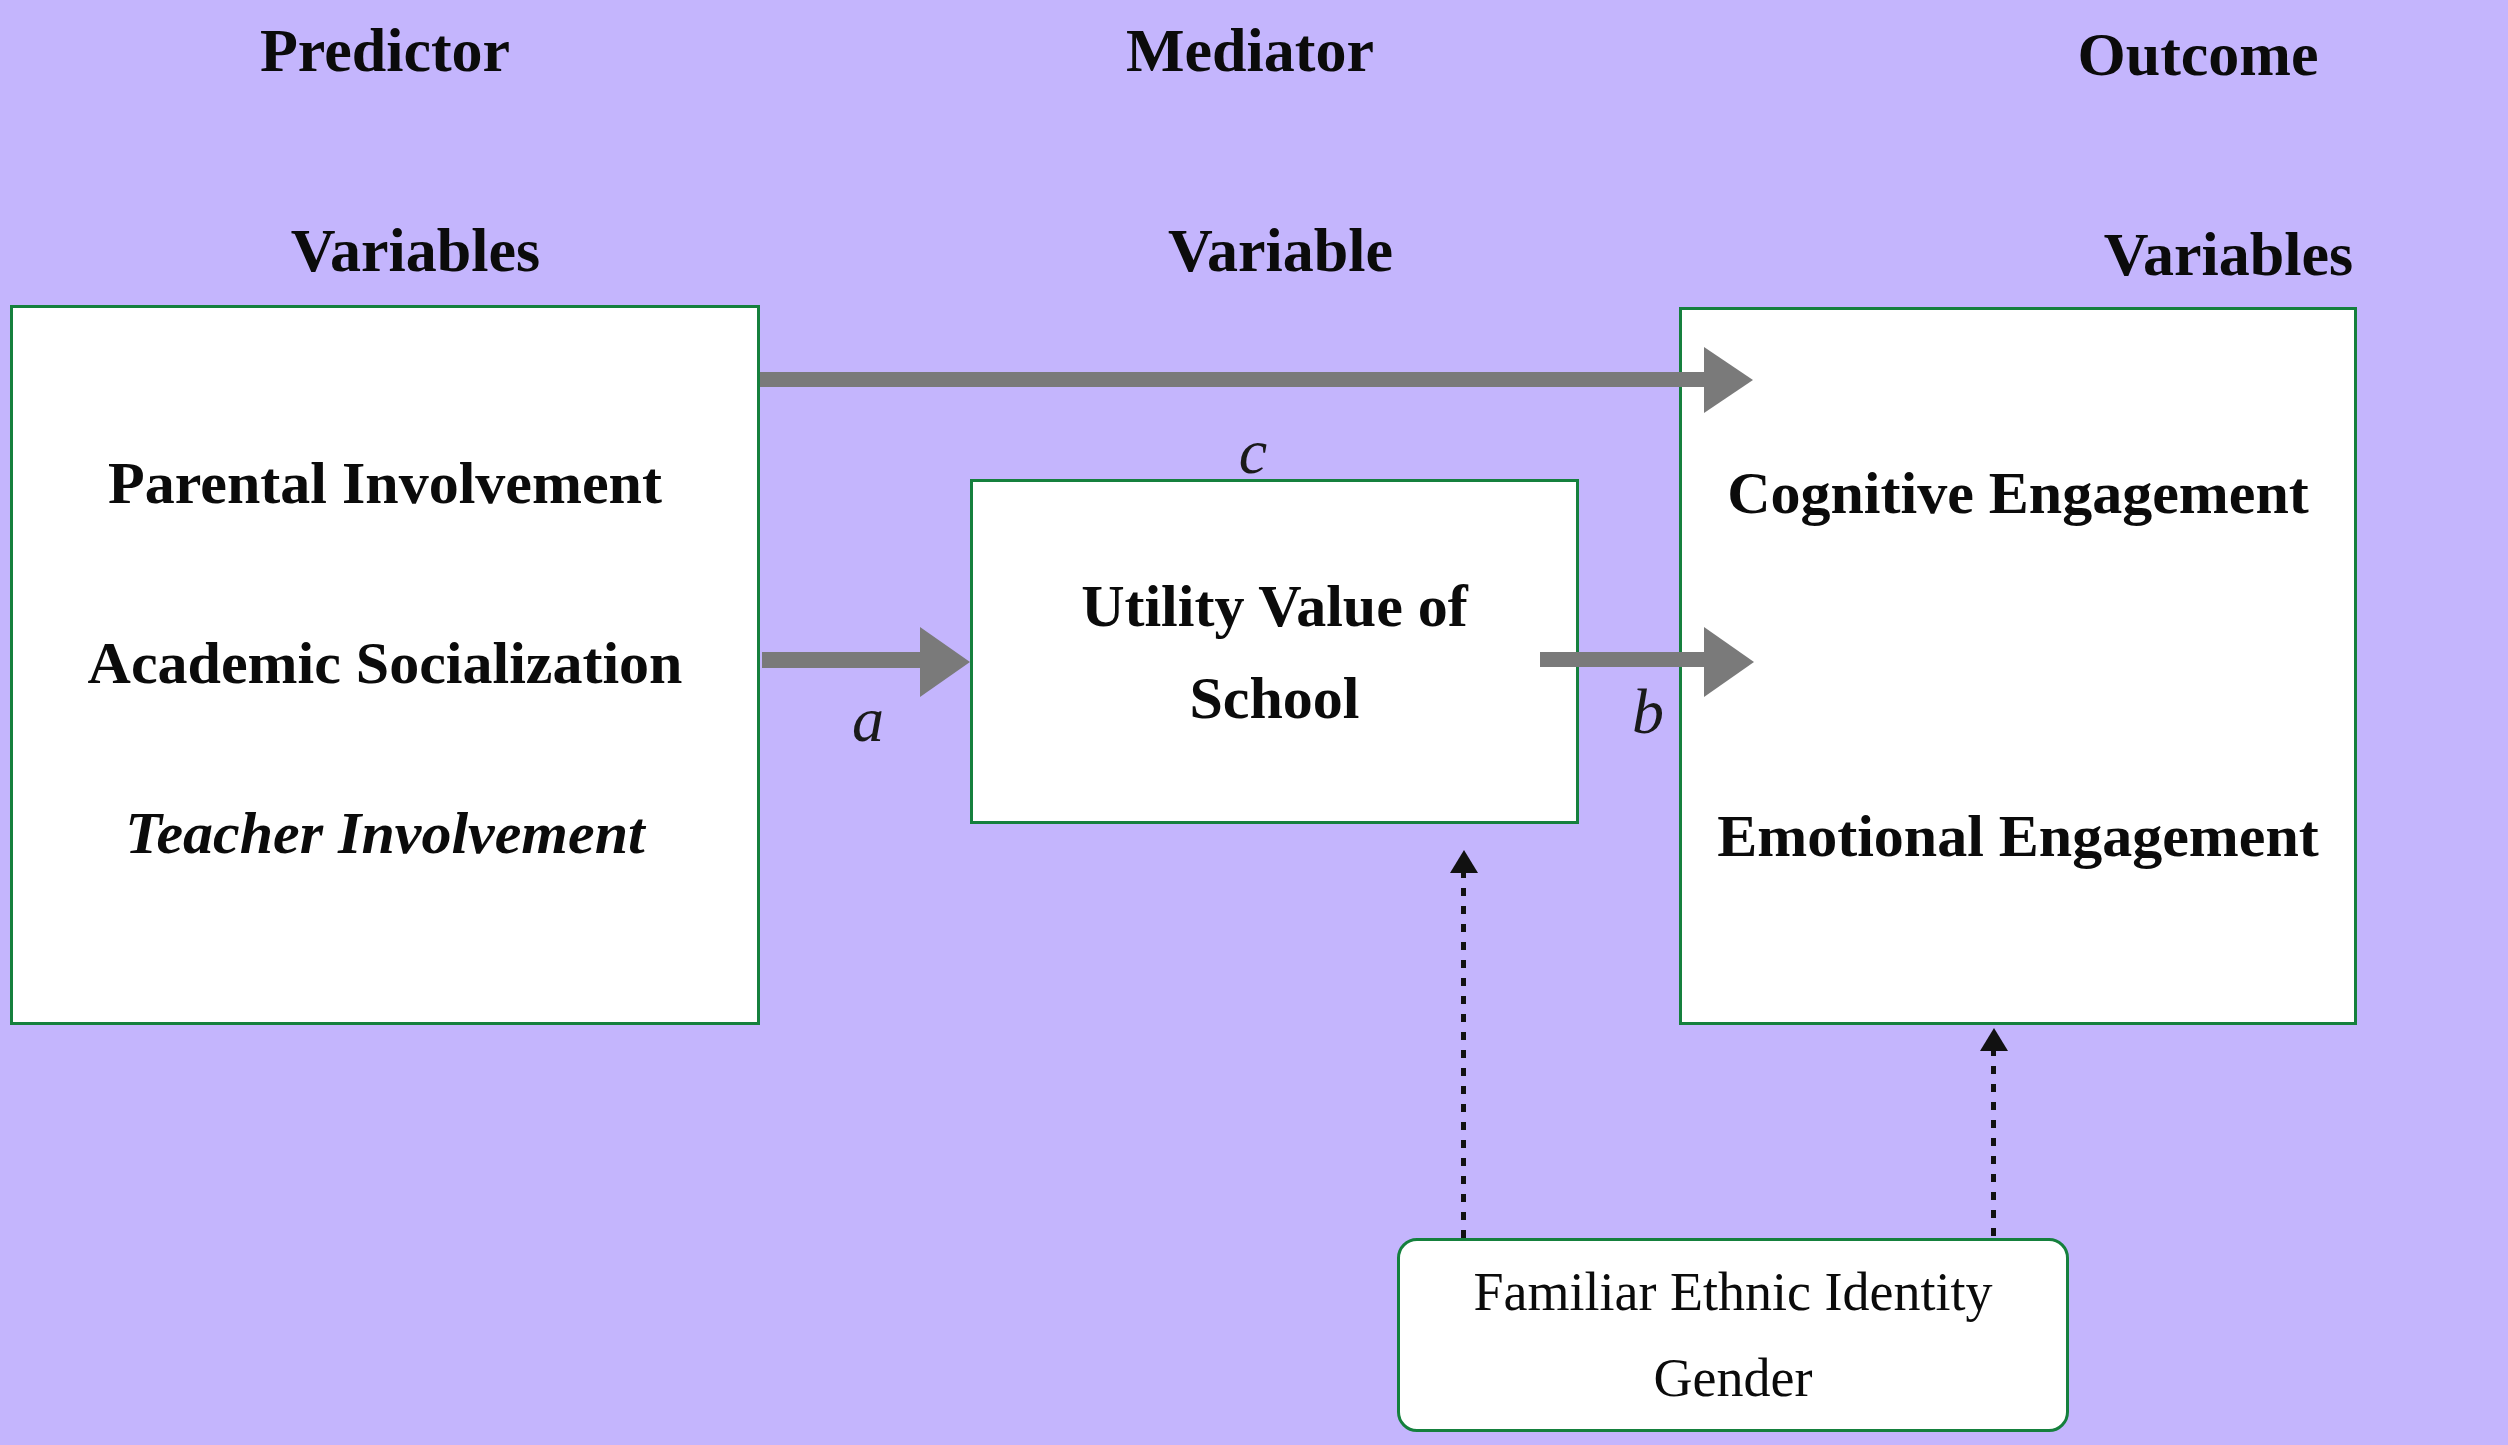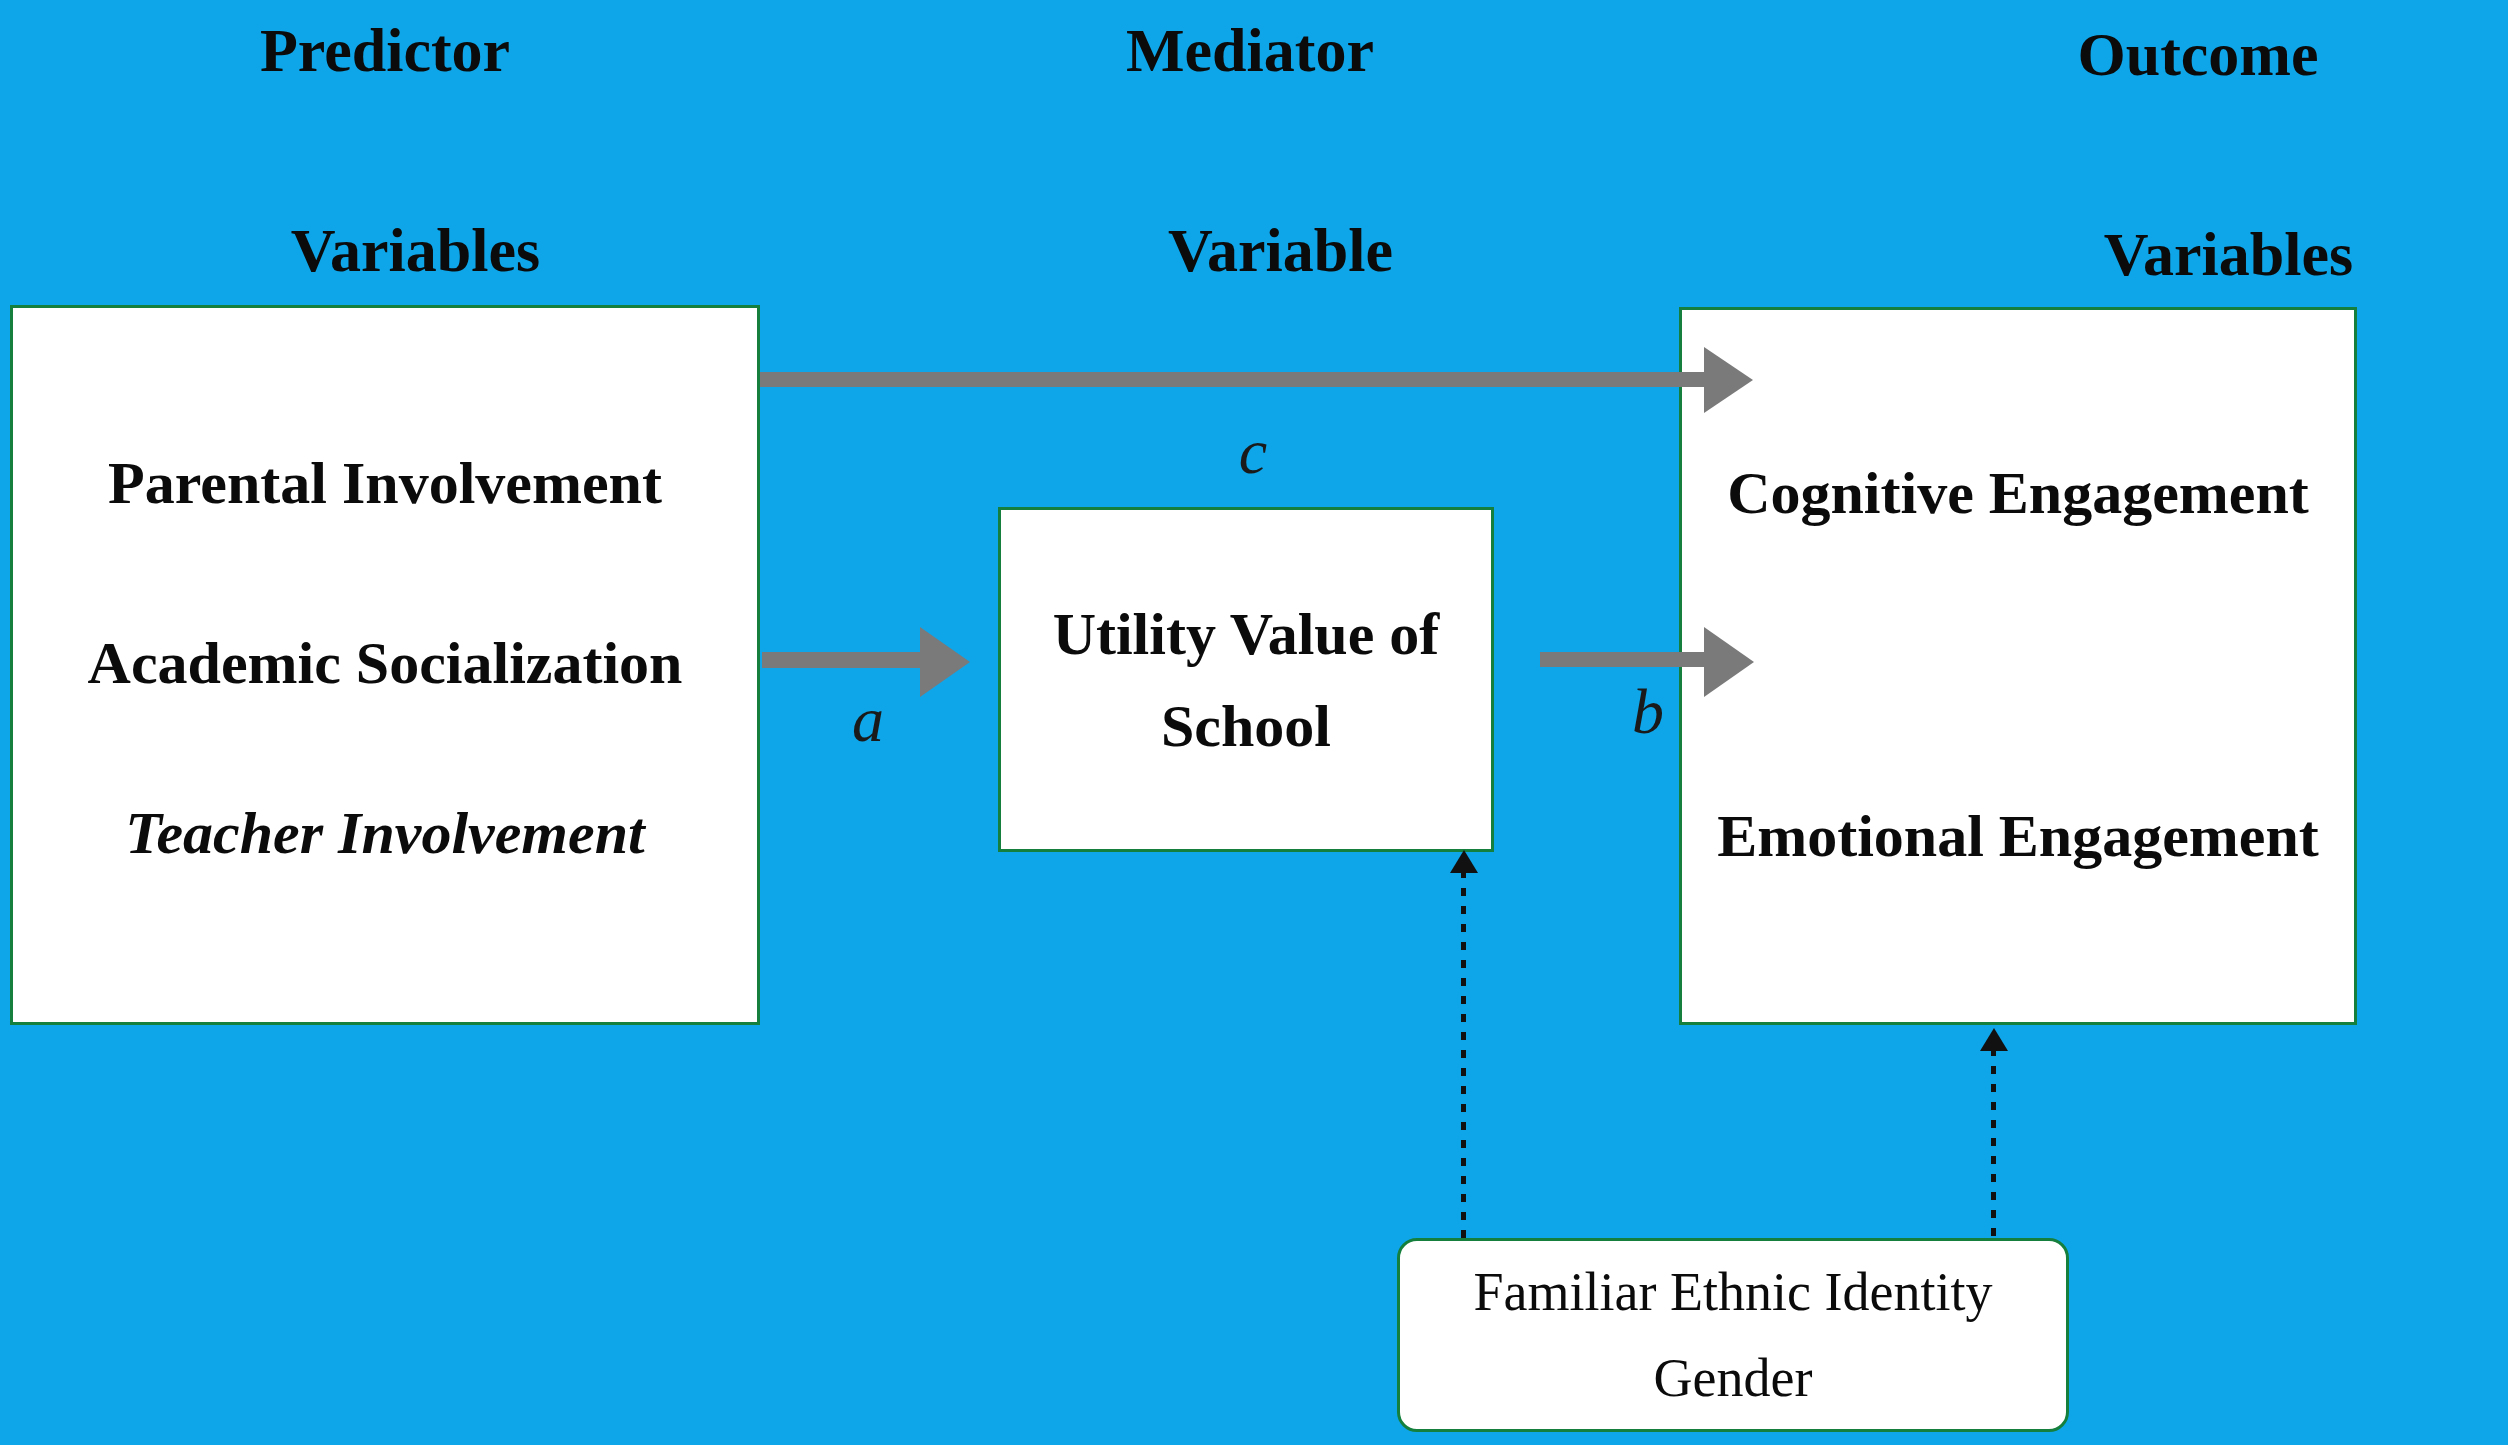--- a/index.html
+++ b/index.html
@@ -1,19 +1,19 @@
 <!DOCTYPE html>
 <html><head>
 <meta charset="utf-8">
 <style>
   html,body{margin:0;padding:0;background:#ffffff;}
   #stage{
     position:relative;
     width:2508px;height:1445px;
-    background:#0ea5e9;
+    background:#c4b5fd;
     font-family:"Liberation Serif","DejaVu Serif",serif;
     color:#0b0b0b;
     overflow:hidden;
   }
   .hdr{
     position:absolute;top:0;width:600px;
     font-size:62px;font-weight:bold;line-height:100px;
     text-align:center;white-space:pre;
   }
   .box{
@@ -64,21 +64,21 @@
     <span>Variable</span></div>
   <div class="hdr" style="left:1898px;top:4px;"><span>Outcome</span><br>
     <span>Variables</span></div>
 
   <div class="box" style="left:10px;top:305px;width:750px;height:720px;">
     <div class="box-item" style="top:139px;">Parental Involvement</div>
     <div class="box-item" style="top:319px;">Academic Socialization</div>
     <div class="box-item" style="top:489px;font-style:italic;">Teacher Involvement</div>
   </div>
 
-  <div class="box" style="left:970px;top:507px;width:496px;height:345px;margin-left:28px;">
+  <div class="box" style="left:970px;top:479px;width:609px;height:345px;">
     <div class="center-stack">
       <span>Utility Value of</span>
       <span>School</span>
     </div>
   </div>
 
   <div class="box" style="left:1679px;top:307px;width:678px;height:718px;">
     <div class="box-item" style="top:147px;">Cognitive Engagement</div>
     <div class="box-item" style="top:490px;">Emotional Engagement</div>
   </div>

